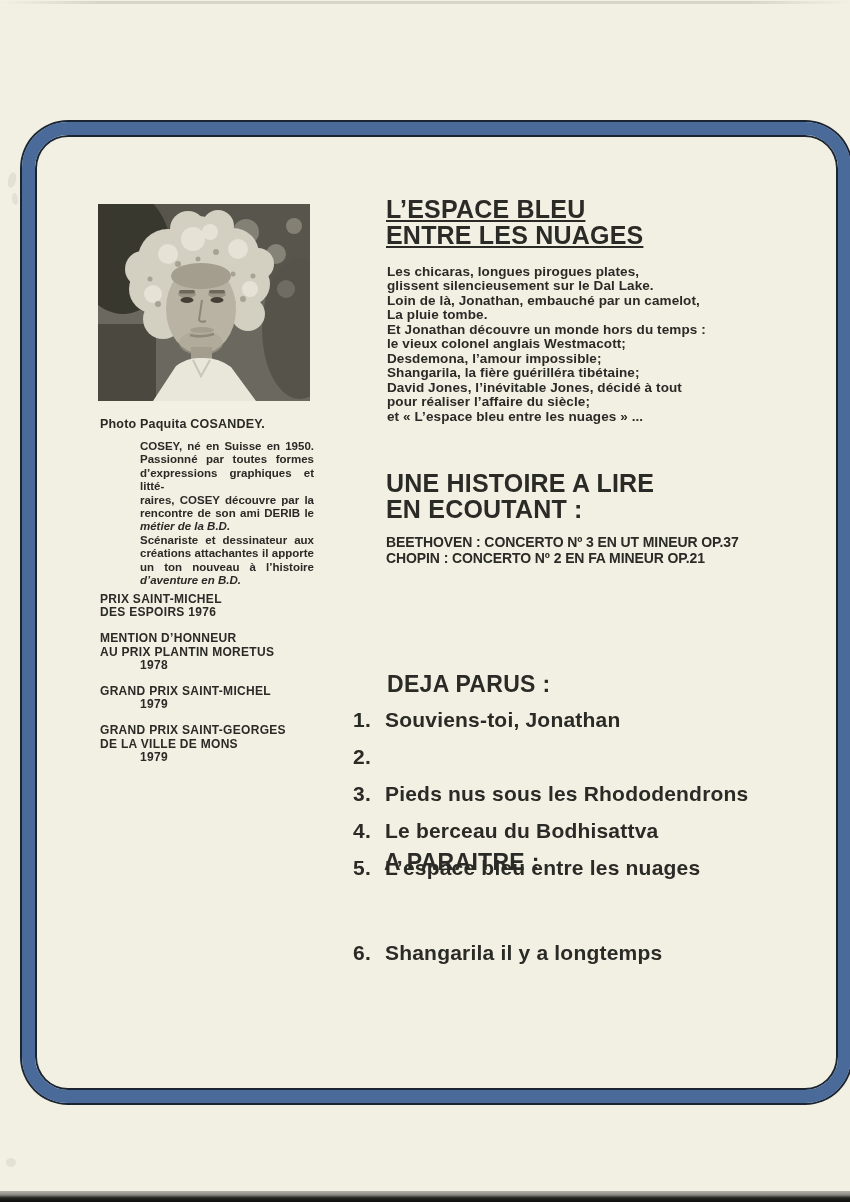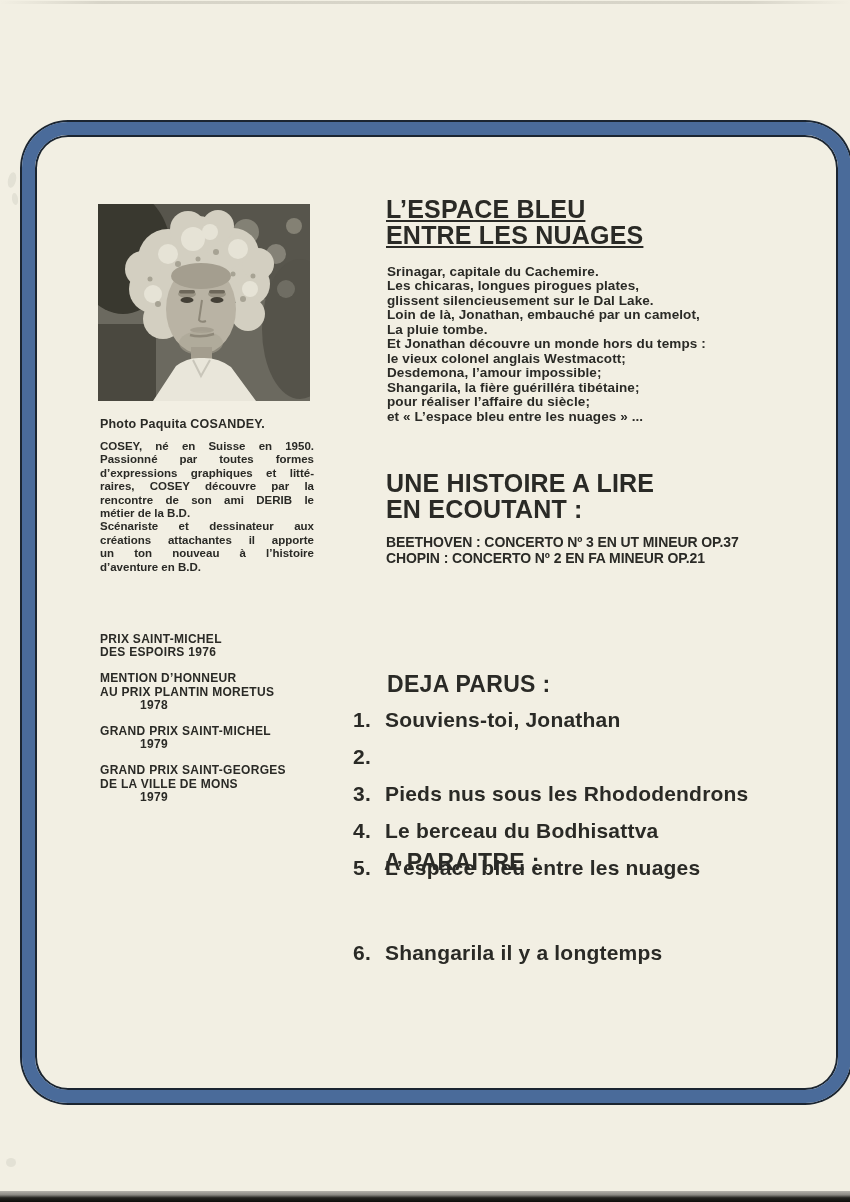--- a/index.html
+++ b/index.html
@@ -25,23 +25,23 @@
   .bottom-strip{
     position:absolute;left:0;bottom:0;width:100%;height:11px;
     background:linear-gradient(to bottom,#b3b1aa 0%,#8b8983 35%,#23231f 62%,#0e0e0c 100%);
   }
 
   
   .photo{position:absolute;left:98px;top:204px;width:212px;height:197px;}
   .photo svg{display:block;width:100%;height:100%;}
   .photo-caption{position:absolute;left:100px;top:417px;font-size:12.5px;letter-spacing:.2px;}
   .bio{position:absolute;left:100px;top:440px;width:214px;font-size:11.5px;line-height:13.4px;}
-  .jline{text-align:justify;text-align-last:justify;}
-  .bio-para .jline:last-child{text-align-last:left;}
-  .awards{position:absolute;left:100px;top:593px;width:230px;font-size:12px;line-height:13.2px;letter-spacing:.3px;margin-top:40px;}
+  .jline{text-align:justify;text-align-last:justify;margin-left:40px;}
+  .bio-para .jline:last-child{text-align-last:left;font-style:italic;}
+  .awards{position:absolute;left:100px;top:593px;width:230px;font-size:12px;line-height:13.2px;letter-spacing:.3px;}
   .award{margin-bottom:13px;}
   .award-year{padding-left:40px;}
   .award-year:empty{display:none;}
 
   
   .title{position:absolute;left:386px;top:196px;margin:0;font-size:25px;line-height:26px;letter-spacing:.2px;text-decoration:underline;}
   .desc{position:absolute;left:387px;top:265px;font-size:13.5px;line-height:14.45px;letter-spacing:.1px;}
   .listen-heading{position:absolute;left:386px;top:470px;margin:0;font-size:25px;line-height:26px;letter-spacing:.2px;}
   .records{position:absolute;left:386px;top:534px;font-size:14px;line-height:16.2px;letter-spacing:-.1px;}
   .deja-heading{position:absolute;left:387px;top:671px;font-size:23px;letter-spacing:.3px;text-align:right;}
@@ -187,29 +187,29 @@
     </div>
 
   <h1 class="title">
 
   <div class="title-line">L’ESPACE BLEU</div>
       <div class="title-line">ENTRE LES NUAGES</div>
     </h1>
 
   <div class="desc">
 
-  <div class="desc-line">Srinagar, capitale du Cachemire.</div>
       <div class="desc-line">Les chicaras, longues pirogues plates,</div>
       <div class="desc-line">glissent silencieusement sur le Dal Lake.</div>
       <div class="desc-line">Loin de là, Jonathan, embauché par un camelot,</div>
       <div class="desc-line">La pluie tombe.</div>
       <div class="desc-line">Et Jonathan découvre un monde hors du temps :</div>
       <div class="desc-line">le vieux colonel anglais Westmacott;</div>
       <div class="desc-line">Desdemona, l’amour impossible;</div>
       <div class="desc-line">Shangarila, la fière guérilléra tibétaine;</div>
+      <div class="desc-line">David Jones, l’inévitable Jones, décidé à tout</div>
       <div class="desc-line">pour réaliser l’affaire du siècle;</div>
       <div class="desc-line">et « L’espace bleu entre les nuages » ...</div>
     </div>
 
   <h2 class="listen-heading">
 
   <div class="listen-heading-line">UNE HISTOIRE A LIRE</div>
       <div class="listen-heading-line">EN ECOUTANT :</div>
     </h2>
 

